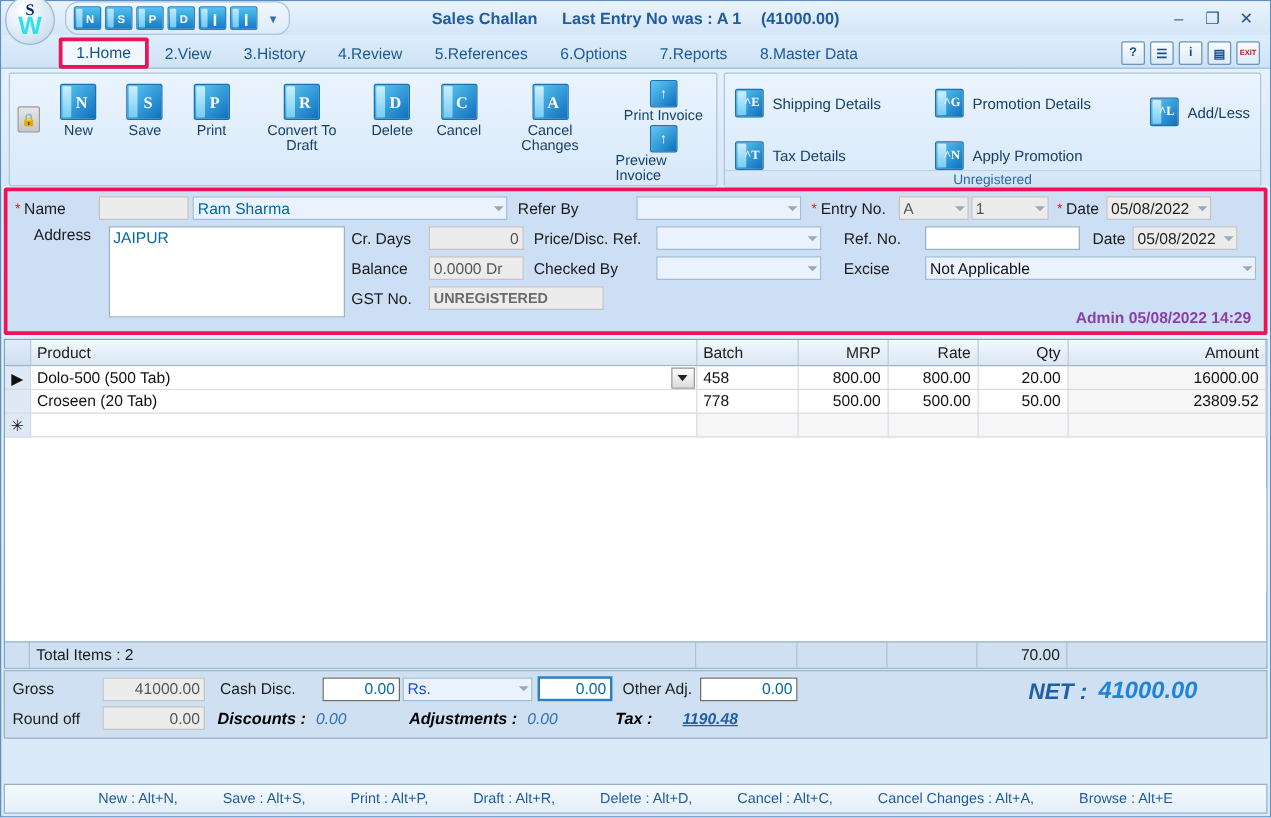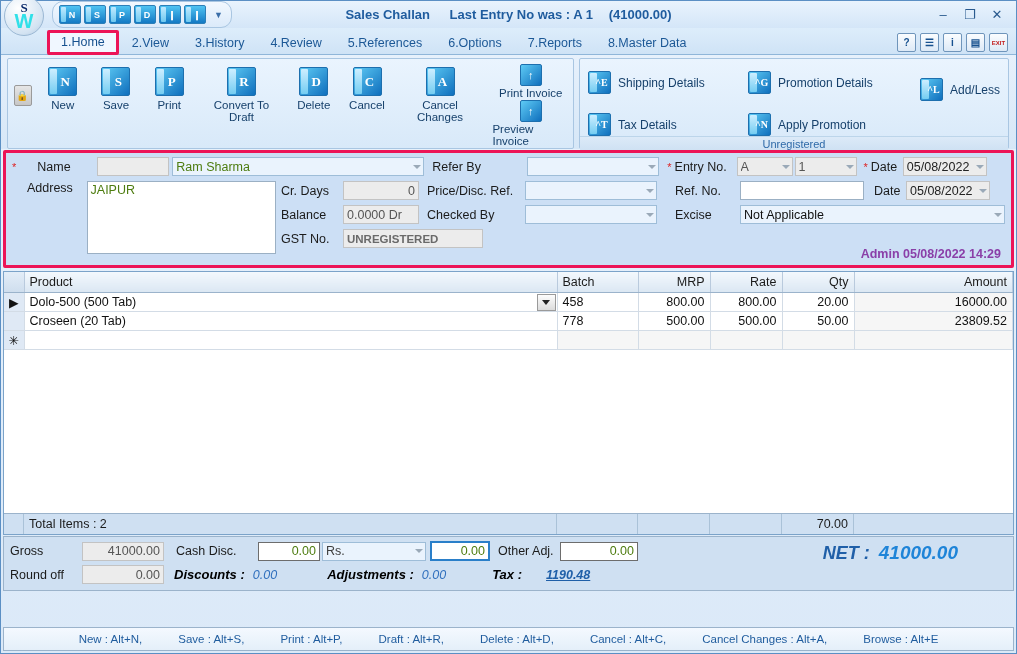--- a/index.html
+++ b/index.html
@@ -149,21 +149,21 @@
   
   .formwrap{
     margin:1px 2px 0 2px;border:3px solid #ec1457;border-radius:2px;
     background:#ccdff5;height:118px;box-sizing:border-box;position:relative;
   }
   .formpane{position:absolute;inset:0;padding:4px 6px 0 6px;}
   .lbl{color:#1b1b1b;font-size:12.5px;}
   .req{color:#d22;font-size:11px;vertical-align:top;line-height:12px;}
   .fi{
     box-sizing:border-box;border:1px solid #9bb0c4;background:#fff;
-    font-family:"Liberation Sans",sans-serif;font-size:12.5px;color:#4d7c0f;
+    font-family:"Liberation Sans",sans-serif;font-size:12.5px;color:#0369a1;
     padding:1px 3px;height:19px;outline:none;
   }
   .fi.ro{background:#ececec;color:#555;border:1px solid #c3c3c3;}
   .fi.cbo{background:#eaf3fd;border:1px solid #9ebdd8;position:relative;}
   .cbo-wrap{position:relative;display:inline-block;}
   .cbo-arr{
     position:absolute;right:3px;top:50%;transform:translateY(-50%);
     width:0;height:0;border-left:4px solid transparent;border-right:4px solid transparent;
     border-top:4px solid #9aa9b8;
   }
@@ -401,21 +401,21 @@
       </div>
       <div class="rgroup-cap">Unregistered</div>
     </div>
   </div>
 
   <div class="formwrap">
     <div class="formpane">
 
       <div class="row">
         <span class="req">*</span>
-        <span class="lbl" style="width:60px;margin-left:21px;">Name</span>
+        <span class="lbl" style="width:60px;margin-left:3px;">Name</span>
         <input class="fi ro" style="width: 72px;" value="" readonly="">
         <div class="cbo-wrap" style="margin-left:3px;">
           <input class="fi cbo" style="width: 252px; background: rgb(234, 243, 253);" value="Ram Sharma">
           <i class="cbo-arr"></i>
         </div>
         <span class="lbl" style="width:95px;margin-left:8px;">Refer By</span>
         <div class="cbo-wrap">
           <input class="fi cbo" style="width: 132px;" value="">
           <i class="cbo-arr"></i>
         </div>
@@ -553,21 +553,21 @@
     </div>
   </div>
 
   <div class="foot">
     <div class="row">
       <span class="lbl" style="width:72px;">Gross</span>
       <input class="fi ro num" style="width: 82px;" readonly="" value="41000.00">
       <span class="lbl" style="width:82px;margin-left:12px;">Cash Disc.</span>
       <input class="fi num" style="width: 62px; border: 1px solid rgb(109, 109, 109);" value="0.00">
       <div class="cbo-wrap" style="margin-left:2px;">
-        <input class="fi cbo" style="width: 104px; color: #404040;" value="Rs.">
+        <input class="fi cbo" style="width: 104px; color: #1d4ed8;" value="Rs.">
         <i class="cbo-arr"></i>
       </div>
       <input class="fi num focus" style="width: 60px; margin-left: 4px; height: 20px;" value="0.00">
       <span class="lbl" style="margin-left:8px;width:62px;">Other Adj.</span>
       <input class="fi num" style="width: 78px; border: 1px solid rgb(109, 109, 109);" value="0.00">
     </div>
 
     <div class="row" style="margin-top:4px;">
       <span class="lbl" style="width:72px;">Round off</span>
       <input class="fi ro num" style="width: 82px;" readonly="" value="0.00">

